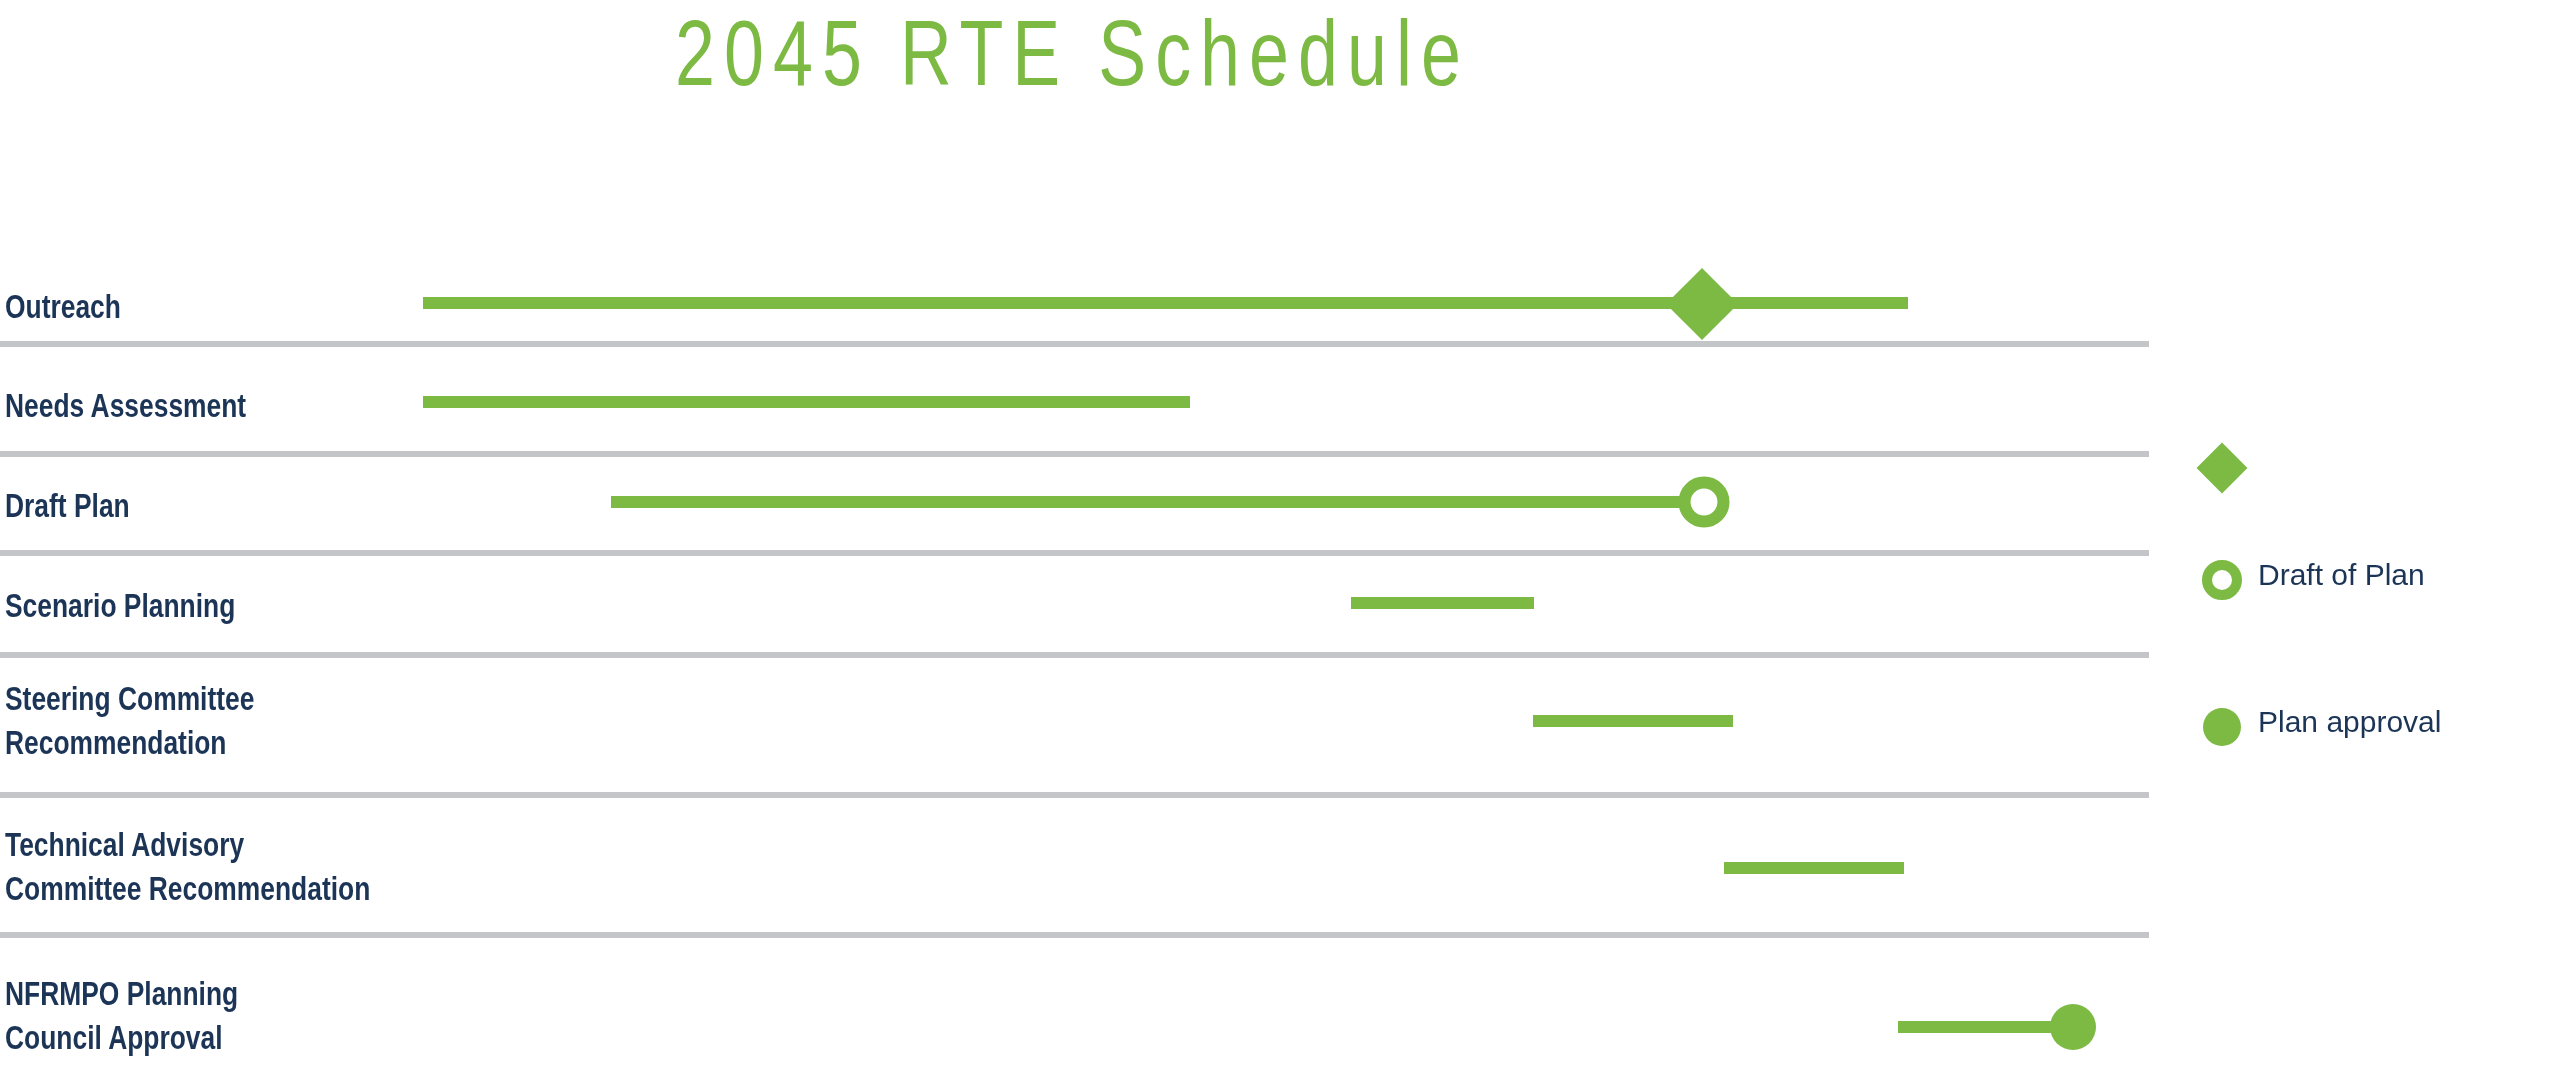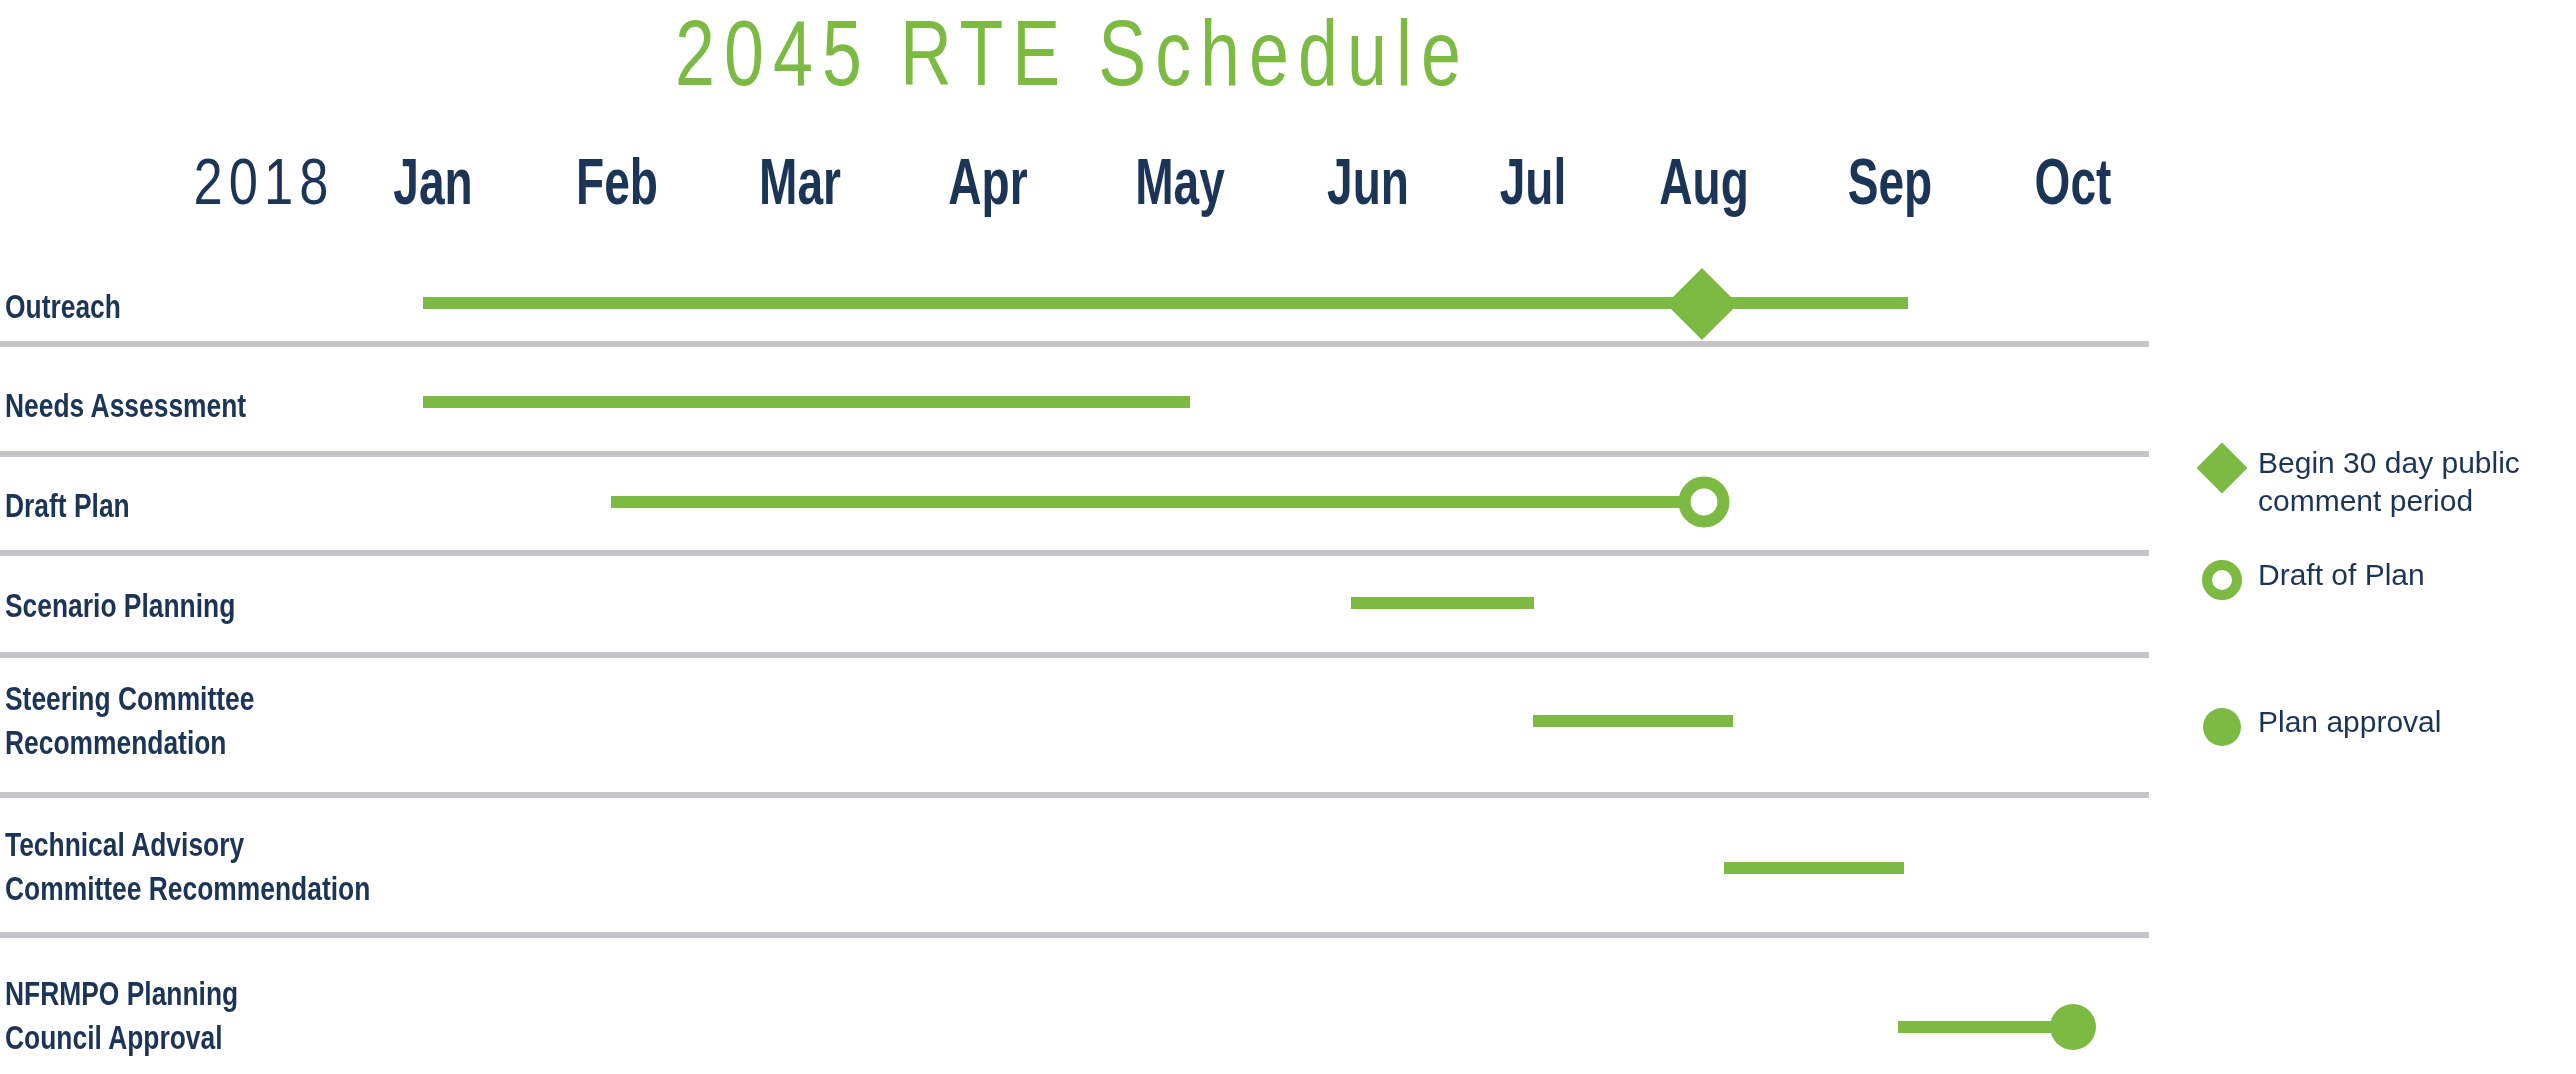--- a/index.html
+++ b/index.html
@@ -79,33 +79,20 @@
     white-space:pre-line;padding-top:1.7px;
   }
 </style>
 </head>
 <body>
 
 <div id="chart-root">
 
   <div class="title">2045 RTE Schedule</div>
 
-  <div class="months">
-    <div class="month year" style="left:264px">2018</div>
-    <div class="month" style="left:433px">Jan</div>
-    <div class="month" style="left:617px">Feb</div>
-    <div class="month" style="left:800px">Mar</div>
-    <div class="month" style="left:988px">Apr</div>
-    <div class="month" style="left:1180px">May</div>
-    <div class="month" style="left:1368px">Jun</div>
-    <div class="month" style="left:1533px">Jul</div>
-    <div class="month" style="left:1704px">Aug</div>
-    <div class="month" style="left:1890px">Sep</div>
-    <div class="month" style="left:2073px">Oct</div>
-  </div>
 
   <div class="rowline" style="top:341px;width:2149px"></div>
   <div class="rowline" style="top:451px;width:2149px"></div>
   <div class="rowline" style="top:550px;width:2149px"></div>
   <div class="rowline" style="top:652px;width:2149px"></div>
   <div class="rowline" style="top:792px;width:2149px"></div>
   <div class="rowline" style="top:932px;width:2149px"></div>
 
   <div class="rowlabel" style="top:285px">Outreach</div>
   <div class="bar" style="left:423px;top:297px;width:1485px"></div>
@@ -133,22 +120,20 @@
 Council Approval</div>
   <div class="bar" style="left:1898px;top:1021px;width:180px"></div>
   <div class="marker-dot" style="left:2073px;top:1027px"></div>
 
   <div class="legend">
 
     <div class="legend-item" style="top:0px">
       <span class="legend-glyph">
           <i class="g-diamond"></i>
         </span>
-      <span class="legend-text">Begin 30 day public
-comment period</span>
     </div>
 
     <div class="legend-item" style="top:112px">
       <span class="legend-glyph">
           <i class="g-ring"></i>
         </span>
       <span class="legend-text">Draft of Plan</span>
     </div>
 
     <div class="legend-item" style="top:259px">

